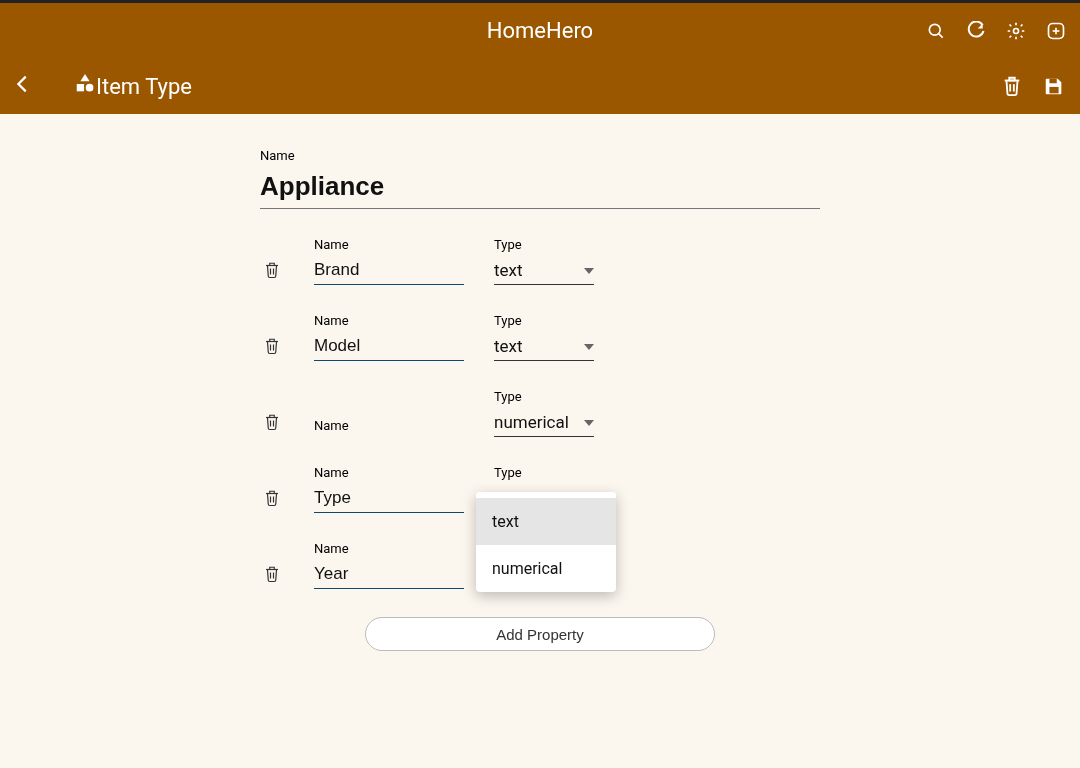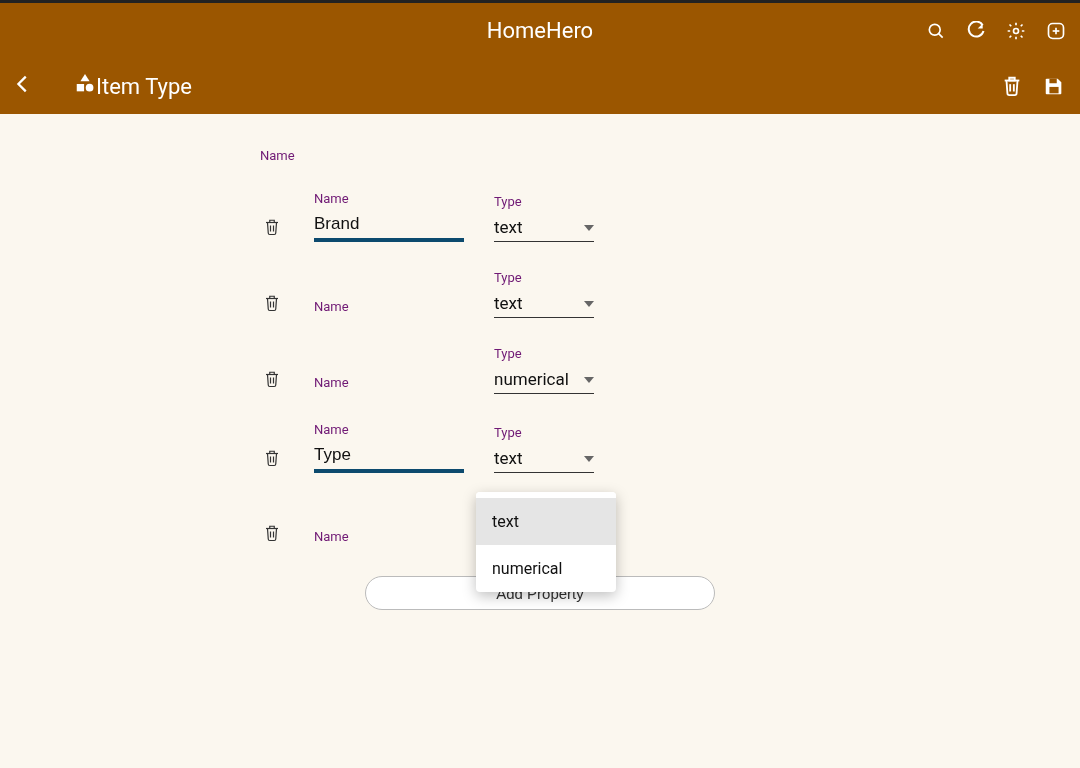--- a/index.html
+++ b/index.html
@@ -68,21 +68,21 @@
   }
   .sub-actions svg { width: 22px; height: 22px; }
   .content {
     width: 560px;
     margin: 0 auto;
     padding-top: 34px;
     position: relative;
   }
   .field-label {
     font-size: 13px;
-    color: #701a75;
+    color: #000000;
     margin-bottom: 4px;
   }
   .main-name .field-label { margin-bottom: 6px; }
   .main-name .main-input {
     font-size: 26px;
     font-weight: 700;
     width: 100%;
     border: none;
     border-bottom: 1px solid #777;
     background: transparent;
@@ -109,21 +109,21 @@
   .attr-del svg { width: 18px; height: 18px; stroke: #333; }
   .attr-field {
     display: flex;
     flex-direction: column;
   }
   .attr-field.name-col { width: 150px; }
   .attr-field.type-col { width: 100px; position: relative; }
   .attr-input {
     font-size: 17px;
     border: none;
-    border-bottom: 4px solid #0c4a6e;
+    border-bottom: 1px solid #0c4a6e;
     background: transparent;
     padding: 4px 0 4px 0;
     outline: none;
     color: #111;
   }
   .type-select {
     display: flex;
     align-items: center;
     justify-content: space-between;
     border-bottom: 1px solid #333;
@@ -237,20 +237,21 @@
             <rect x="7" y="4" width="8" height="5" fill="#9b5600"></rect>
             <rect x="7" y="13" width="10" height="7" fill="#9b5600"></rect>
           </svg>
       </div>
     </div>
   </div>
 
   <div class="content">
     <div class="main-name">
       <div class="field-label">Name</div>
+      <input class="main-input" value="Appliance" style="">
     </div>
 
     <div class="attrs">
 
       <div class="attr-row">
         <div class="attr-del">
           <svg viewBox="0 0 24 24" fill="none" stroke-width="1.6">
               <path d="M4 6h16"></path>
               <path d="M9 3h6v3H9z"></path>
               <path d="M6 6l1 14a2 2 0 0 0 2 2h6a2 2 0 0 0 2-2l1-14"></path>
@@ -278,20 +279,21 @@
           <svg viewBox="0 0 24 24" fill="none" stroke-width="1.6">
               <path d="M4 6h16"></path>
               <path d="M9 3h6v3H9z"></path>
               <path d="M6 6l1 14a2 2 0 0 0 2 2h6a2 2 0 0 0 2-2l1-14"></path>
               <line x1="10" y1="10" x2="10" y2="18"></line>
               <line x1="14" y1="10" x2="14" y2="18"></line>
             </svg>
         </div>
         <div class="attr-field name-col">
           <div class="field-label">Name</div>
+          <input class="attr-input" value="Model" style="">
         </div>
         <div class="attr-field type-col">
           <div class="field-label">Type</div>
           <div class="type-select">
             <span class="type-value">text</span>
             <span class="dropdown-arrow"><svg viewBox="0 0 10 10">
                   <polygon points="0,2 10,2 5,8"></polygon>
                 </svg></span>
           </div>
         </div>
@@ -351,20 +353,21 @@
           <svg viewBox="0 0 24 24" fill="none" stroke-width="1.6">
               <path d="M4 6h16"></path>
               <path d="M9 3h6v3H9z"></path>
               <path d="M6 6l1 14a2 2 0 0 0 2 2h6a2 2 0 0 0 2-2l1-14"></path>
               <line x1="10" y1="10" x2="10" y2="18"></line>
               <line x1="14" y1="10" x2="14" y2="18"></line>
             </svg>
         </div>
         <div class="attr-field name-col">
           <div class="field-label">Name</div>
+          <input class="attr-input" value="Year" style="">
         </div>
         <div class="attr-field type-col">
           <div class="field-label">Type</div>
           <div class="type-select">
             <span class="type-value"></span>
             <span class="dropdown-arrow"><svg viewBox="0 0 10 10">
                   <polygon points="0,2 10,2 5,8"></polygon>
                 </svg></span>
           </div>
         </div>

